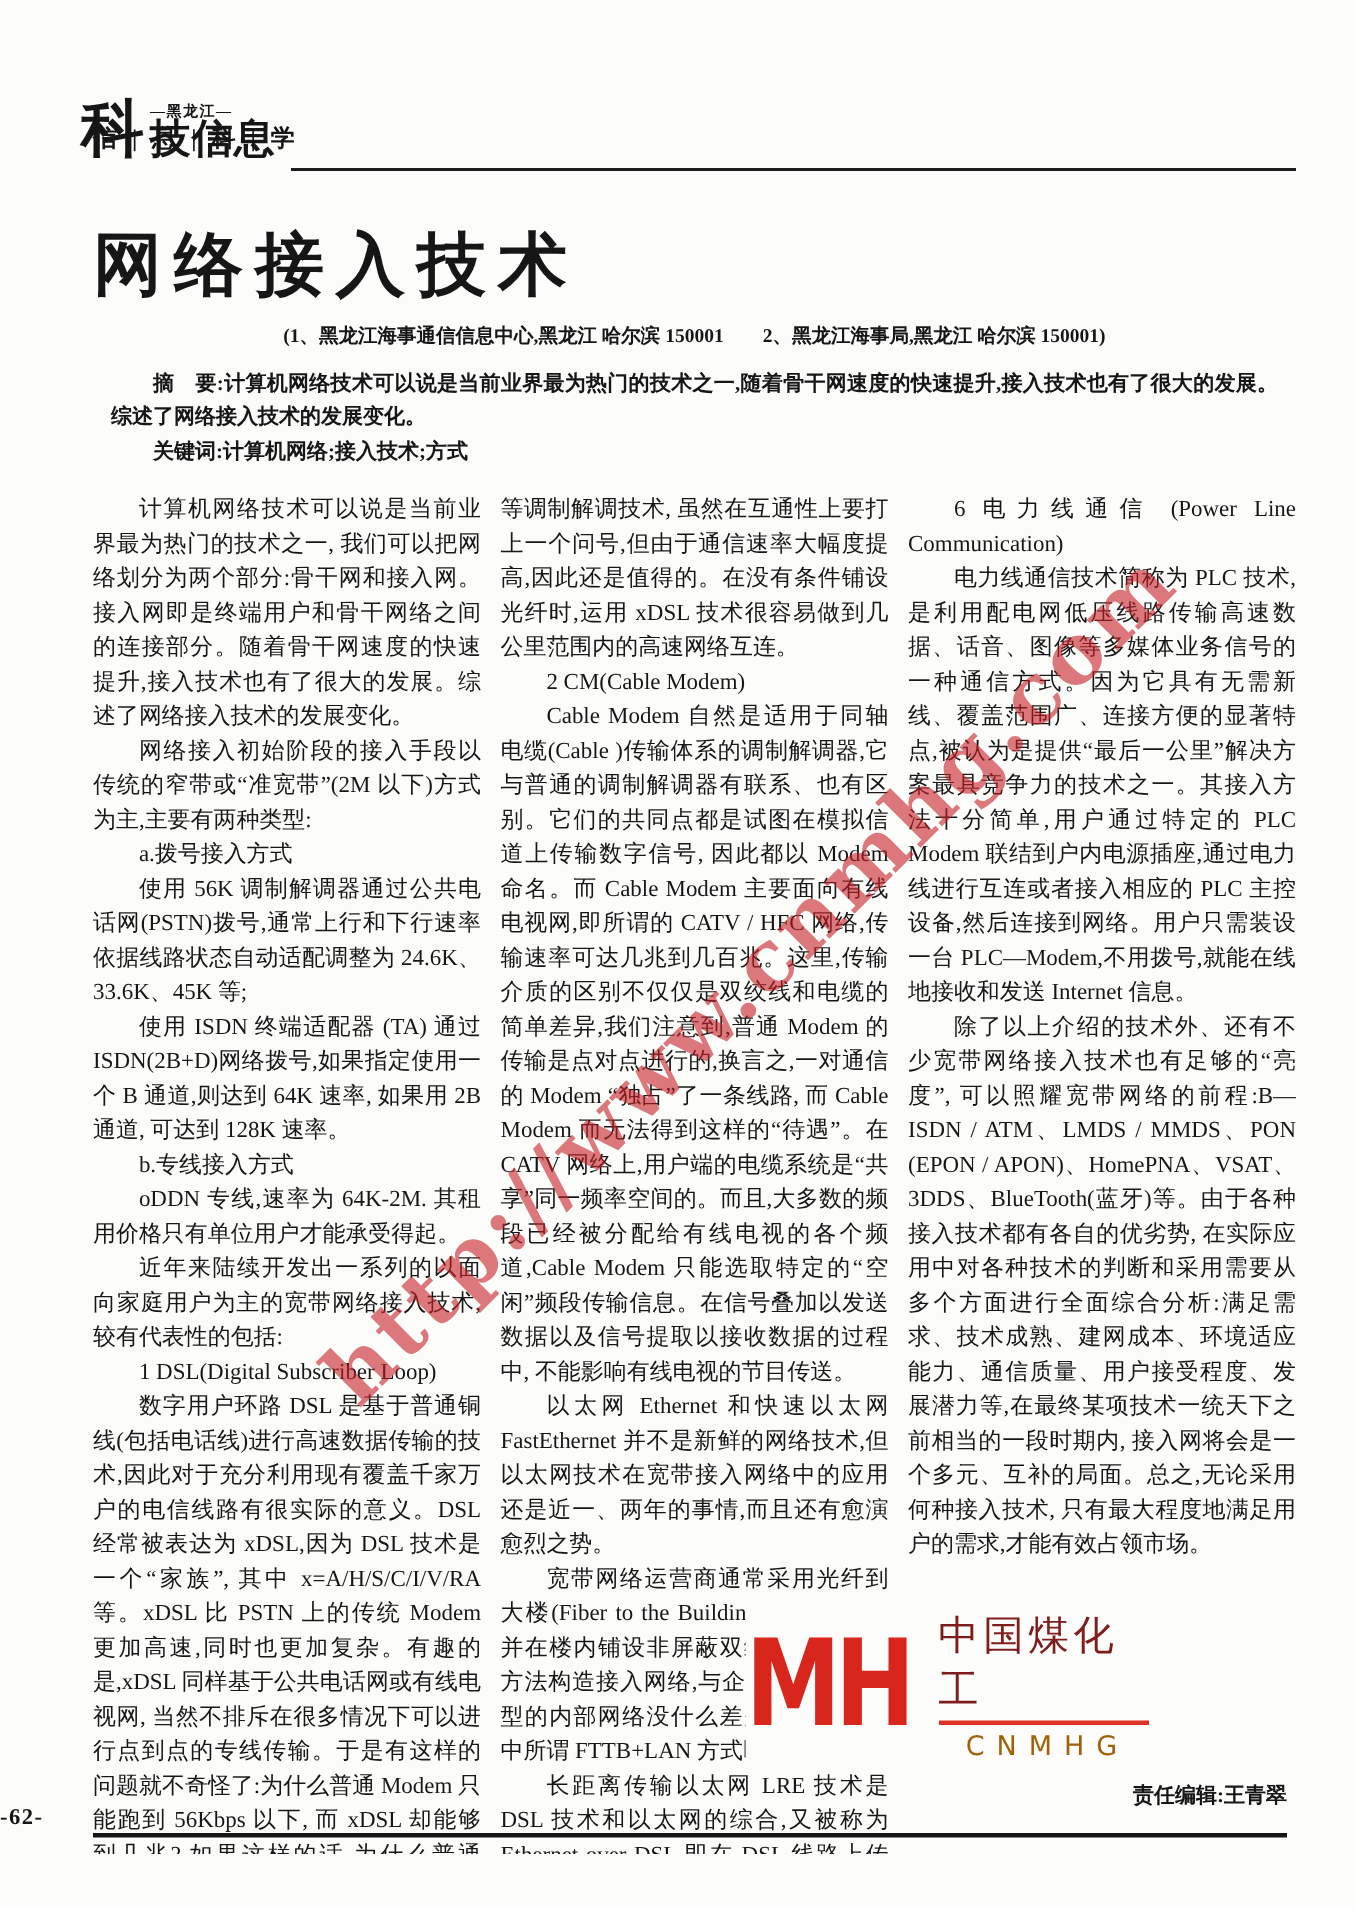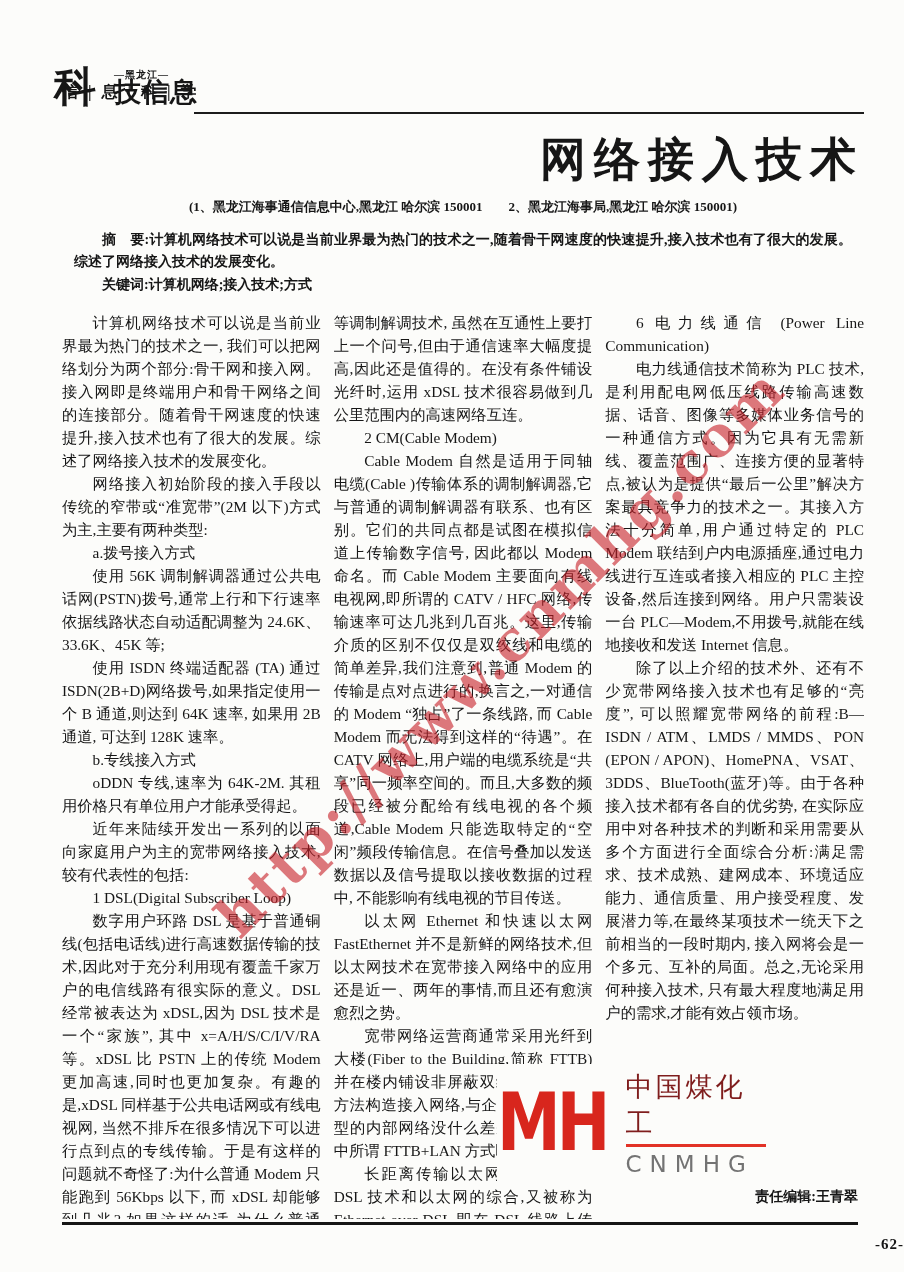--- a/index.html
+++ b/index.html
@@ -5,66 +5,66 @@
   html,body{margin:0;padding:0;background:#e8e8e8;}
   .page{position:relative;width:904px;height:1272px;background:#fcfcfa;
         font-family:"Liberation Serif","DejaVu Serif",serif;color:#161616;
         overflow:hidden;margin:0 auto;}
   .content{position:absolute;left:62px;top:70px;width:802px;}
 
   
   .masthead{position:relative;height:46px;}
   .logo{position:absolute;left:-8px;top:0;display:flex;align-items:flex-end;}
   .logo-big{font-size:42px;font-weight:bold;line-height:0.85;}
-  .logo-right{display:flex;flex-direction:column;margin-left:18px;}
+  .logo-right{display:flex;flex-direction:column;margin-left:4px;}
   .logo-top{font-size:10px;font-weight:bold;letter-spacing:1px;line-height:1;}
   .logo-bot{font-size:27px;font-weight:bold;line-height:0.95;letter-spacing:1px;}
   .banner{position:absolute;left:0;right:0;top:12px;text-align:left;
           font-size:16px;font-weight:bold;letter-spacing:3px;}
   .header-rule{position:absolute;left:132px;right:0;top:42px;height:2px;background:#1c1c1c;}
 
   
-  .title{margin:13px 0 0;text-align:right;font-size:46px;font-weight:bold;letter-spacing:8px;}
+  .title{margin:30px 0 0;text-align:left;font-size:46px;font-weight:bold;letter-spacing:8px;}
   .authors{text-align:center;font-size:15px;font-weight:bold;margin-top:9px;}
   .affil{text-align:center;font-size:13px;font-weight:bold;margin-top:7px;}
 
   .abstract,.keywords{margin:0 12px;font-size:14px;font-weight:bold;line-height:22px;
           text-align:justify;text-indent:2em;}
   .abstract{margin-top:13px;}
   .keywords{margin-top:1px;}
 
   
   .cols{margin-top:15px;display:flex;gap:13px;height:908px;overflow:hidden;}
   .col{flex:1;font-size:15.3px;line-height:23px;text-align:justify;}
   .col p{margin:0;text-indent:2em;}
   .col p.flush{text-indent:0;}
 
   
   .editor{position:absolute;right:46px;top:1188px;font-size:14px;font-weight:bold;}
   .foot-rule{position:absolute;left:62px;right:46px;top:1222px;height:3px;background:#151515;}
-  .pageno{position:absolute;left:0;width:904px;top:1236px;text-align:right;
+  .pageno{position:absolute;left:0;width:904px;top:1204px;text-align:left;
           font-size:15px;font-weight:bold;letter-spacing:1px;}
 
   
   .wm-diag{position:absolute;left:500px;top:652px;
            transform:translate(-50%,-50%) rotate(-45deg);
            font-family:"DejaVu Serif","Liberation Serif",serif;
            font-size:56px;font-weight:bold;letter-spacing:3px;white-space:nowrap;
            color:rgba(198,30,38,0.60);z-index:5;pointer-events:none;}
   .cnmhg{position:absolute;left:497px;top:1064px;width:274px;height:118px;
          background:#fcfcfa;display:flex;align-items:center;z-index:6;}
   .mark{font-family:"DejaVu Sans","Liberation Sans",sans-serif;font-weight:bold;
         font-size:80px;color:#d8261d;line-height:0.95;letter-spacing:-5px;
         transform:scaleX(0.80);transform-origin:left center;}
   .cn-col{display:flex;flex-direction:column;margin-left:-8px;}
   .cn-name{font-size:27px;color:#7f1d1d;letter-spacing:3px;
            font-family:"DejaVu Sans","Liberation Sans",sans-serif;}
   .cn-line{height:3px;background:#e23226;margin:3px 0 4px;width:140px;}
-  .cn-sub{font-size:23px;color:#737373;letter-spacing:8px;
-          font-family:"DejaVu Sans","Liberation Sans",sans-serif;}
+  .cn-sub{font-size:18px;color:#a16207;letter-spacing:8px;
+          font-family:"DejaVu Sans","Liberation Sans",sans-serif;text-align:center;}
 </style>
 </head>
 <body>
 
 <div class="page">
   <div class="content">
 
     <div class="masthead">
       <div class="logo">
         <span class="logo-big">科</span>

